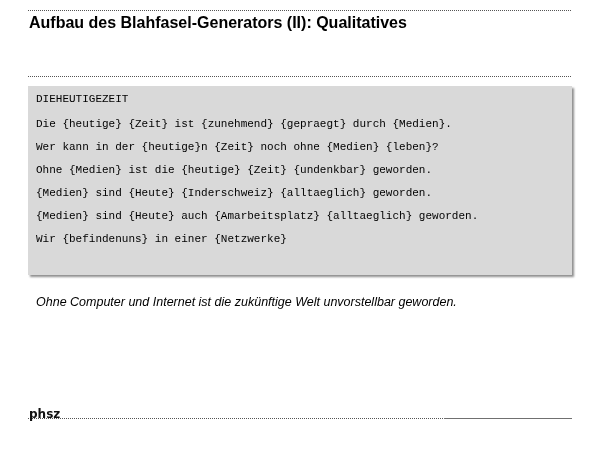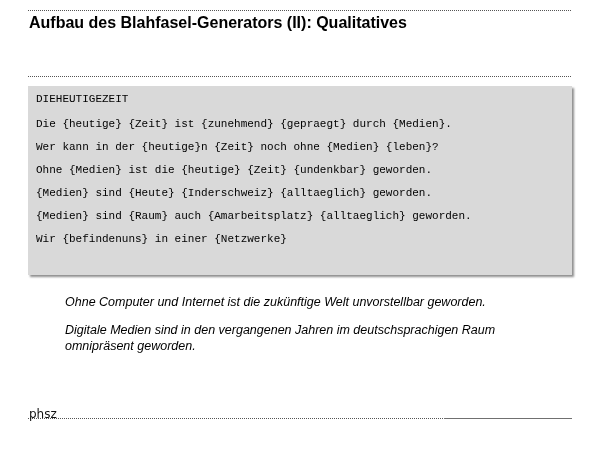--- a/index.html
+++ b/index.html
@@ -84,29 +84,28 @@
       top: 294px;
       width: 530px;
       font-style: italic;
       font-size: 12.5px;
       line-height: 16px;
       color: #000;
     }
     .example {
       display: block;
       margin-bottom: 12px;
-      margin-left: 29px;
     }
 
     .footer-logo {
       position: absolute;
       left: 29px;
       top: 407px;
       font-family: "DejaVu Sans", sans-serif;
-      font-weight: normal;
+      font-weight: bold;
       font-size: 12px;
       color: #111;
     }
   </style>
 </head>
 <body>
 
 <div class="rule rule-top dotted-part">
     <div class="solid"></div>
   </div>
@@ -116,26 +115,25 @@
 <div class="rule rule-mid dotted-part">
     <div class="solid"></div>
   </div>
 
 <div class="code-box">
   <span class="code-heading">DIEHEUTIGEZEIT</span>
   <span class="code-line first">Die {heutige} {Zeit} ist {zunehmend} {gepraegt} durch {Medien}.</span>
   <span class="code-line">Wer kann in der {heutige}n {Zeit} noch ohne {Medien} {leben}?</span>
   <span class="code-line">Ohne {Medien} ist die {heutige} {Zeit} {undenkbar} geworden.</span>
   <span class="code-line">{Medien} sind {Heute} {Inderschweiz} {alltaeglich} geworden.</span>
-  <span class="code-line">{Medien} sind {Raum} auch {Amarbeitsplatz} {alltaeglich} geworden.</span>
+  <span class="code-line">{Medien} sind {Heute} auch {Amarbeitsplatz} {alltaeglich} geworden.</span>
   <span class="code-line">Wir {befindenuns} in einer {Netzwerke}</span>
 </div>
 
 <div class="examples">
   <span class="example">Ohne Computer und Internet ist die zukünftige Welt unvorstellbar geworden.</span>
-  <span class="example">Digitale Medien sind in den vergangenen Jahren im deutschsprachigen Raum omnipräsent geworden.</span>
 </div>
 
 <div class="rule rule-bottom dotted-part">
     <div class="solid"></div>
   </div>
 
 <div class="footer-logo">phsz</div>
 
 </body></html>

